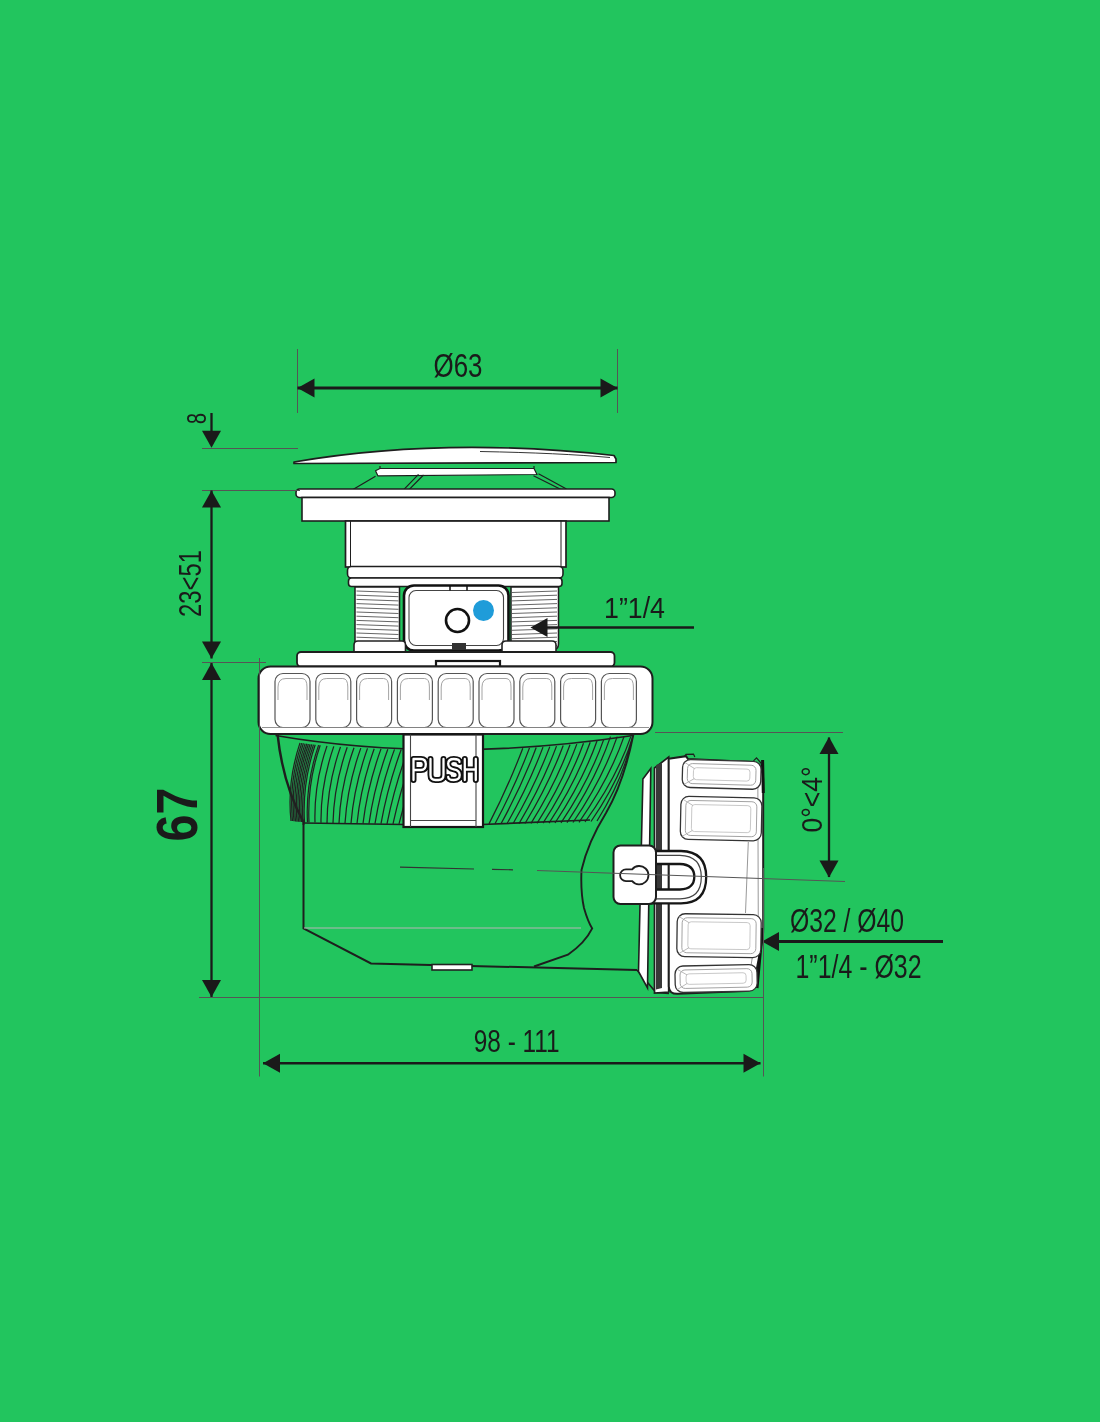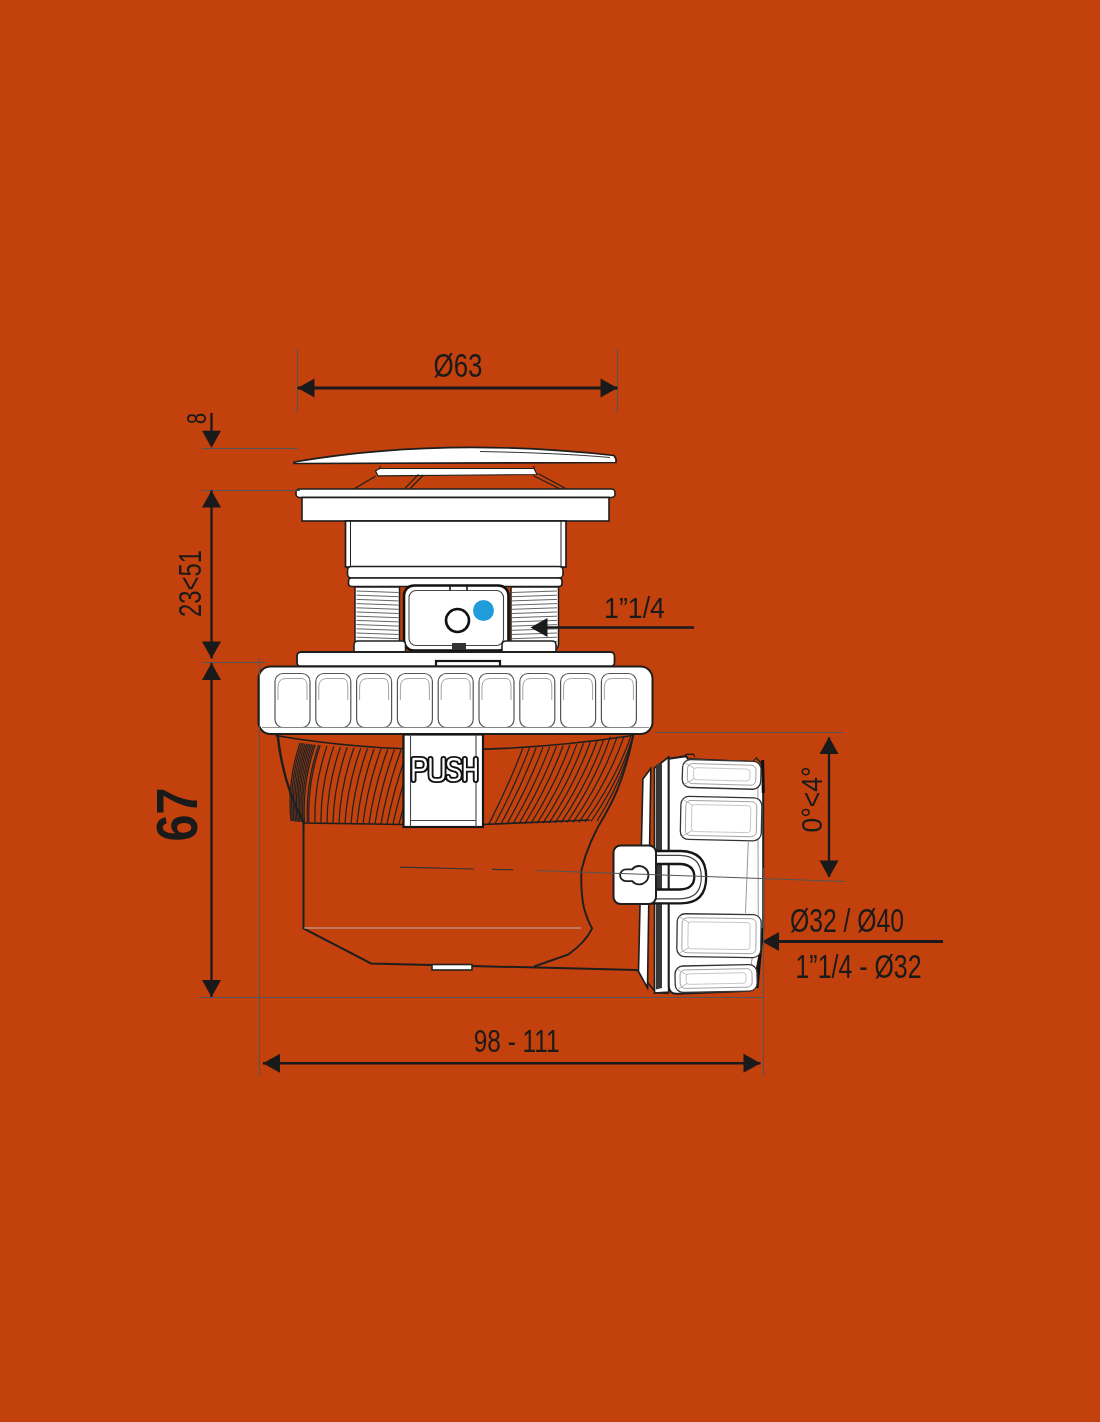--- a/index.html
+++ b/index.html
@@ -1,14 +1,14 @@
 <!DOCTYPE html>
 <html><head><meta charset="utf-8"><style>
 html,body{margin:0;padding:0;background:#ffffff;}
-.page{position:relative;width:1100px;height:1422px;background:#c2410c;overflow:hidden;}
+.page{position:relative;width:1100px;height:1422px;background:#22c55e;overflow:hidden;}
 text{font-family:"Liberation Sans",sans-serif;fill:#1a1a1a;}
 </style></head><body>
 <div class="page">
 <svg width="1100" height="1422" viewBox="0 0 1100 1422" xmlns="http://www.w3.org/2000/svg">
 
 <path d="M294,462 Q443,436.5 614,455.5 L616,459 L616,462.5 L294,463.5 Z" fill="#ffffff" stroke="#1e1e1e" stroke-width="1.7" stroke-linejoin="round"></path>
 <path d="M480,451.5 Q560,453 610,457.5" fill="none" stroke="#1e1e1e" stroke-width="0.9"></path>
 
 <path d="M380,466 L380,468.5 M534,466 L534,468.5" stroke="#1e1e1e" stroke-width="1.2"></path>
 <path d="M380,468.5 L534,468.5 L537,474.5 L378,475.9 L375.5,470.7 Z" fill="#ffffff" stroke="#1e1e1e" stroke-width="1.2" stroke-linejoin="round"></path>

